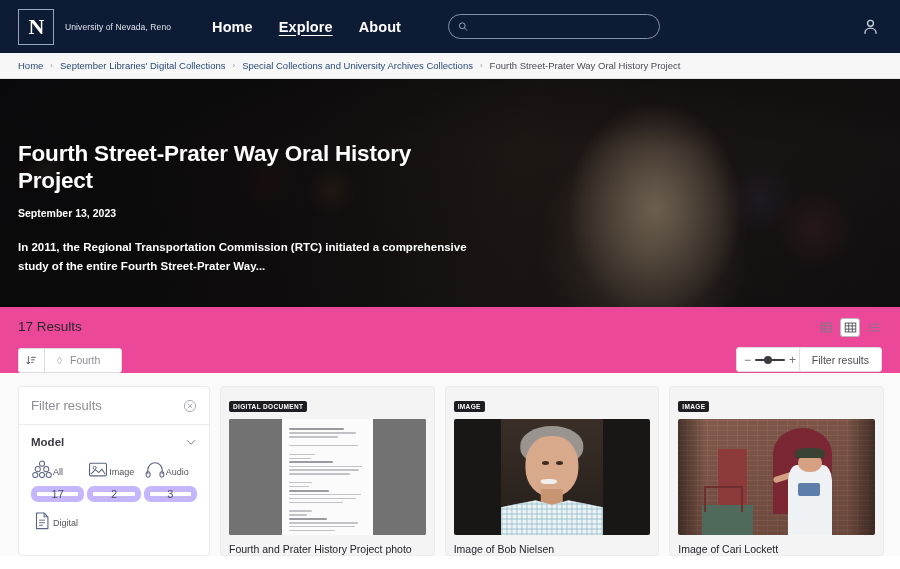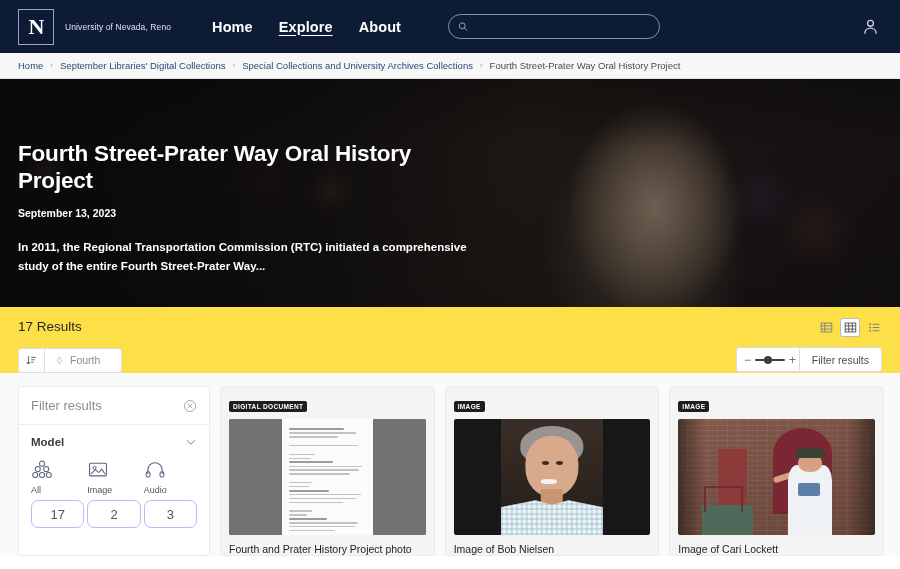--- a/index.html
+++ b/index.html
@@ -127,21 +127,21 @@
   .hero-desc {
     color: #ffffff;
     font-size: 11.5px;
     font-weight: bold;
     line-height: 1.65;
     margin-top: 19px;
     max-width: 452px;
   }
 
   
-  .resultsbar { background: #fde047; padding: 12px 18px 0 18px; position: relative; }
+  .resultsbar { background: #ec4899; padding: 12px 18px 0 18px; position: relative; }
   .results-count { font-size: 13.5px; color: #27272c; }
   .viewmodes {
     position: absolute; right: 16px; top: 11px;
     display: flex; align-items: center; gap: 4px;
   }
   .vm {
     width: 20px; height: 19px;
     display: flex; align-items: center; justify-content: center;
     border: 1px solid transparent;
     border-radius: 3px;
@@ -242,31 +242,31 @@
     cursor: pointer;
     gap: 40px;
   }
   .facet-section-title { font-size: 11.5px; color: #3a3a44; font-weight: bold; }
   .facet-grid {
     display: grid; grid-template-columns: repeat(3,1fr);
     margin-top: 11px;
     row-gap: 0; column-gap: 3px;
   }
   .facet-item {
-    display: flex; flex-direction: column; align-items: flex-start;
+    display: flex; flex-direction: row; align-items: center;
     cursor: pointer;
   }
   .facet-label { font-size: 9px; color: #53535d; margin-top: 4px; }
   .facet-pill {
     margin-top: 5px;
-    height: 28px; width: 100%;
-    border: 1px solid #c4b5fd;
+    height: 16px; width: 100%;
+    border: 6px solid #c4b5fd;
     border-radius: 7px;
     display: flex; align-items: center; justify-content: center;
-    font-size: 13px; color: #4d5260;
+    font-size: 11px; color: #4d5260;
   }
   .facet-row2 { display: grid; grid-template-columns: repeat(3,1fr); column-gap: 3px; margin-top: 8px; }
 
   
   .cards { display: flex; gap: 10px; flex: 1; }
   .card {
     flex: 1;
     background: #f4f4f5;
     border: 1px solid #ebebee;
     border-radius: 4px;
@@ -588,20 +588,32 @@
             <rect x="18.9" y="15" width="4.5" height="6.5" rx="2.2" fill="none" stroke="#5b6480" stroke-width="1.3"></rect>
           </svg>
           <span class="facet-label">Audio</span>
         </div>
 
         <div class="facet-pill">17</div>
         <div class="facet-pill">2</div>
         <div class="facet-pill">3</div>
       </div>
 
+      <div class="facet-row2">
+        <div class="facet-item">
+          <svg width="22" height="22" viewBox="0 0 26 26">
+            <path d="M6.5 3.5 h9 l4.5 4.5 v14 h-13.5 z" fill="none" stroke="#5b6480" stroke-width="1.3" stroke-linejoin="round"></path>
+            <path d="M15.5 3.5 v4.5 h4.5" fill="none" stroke="#5b6480" stroke-width="1.3" stroke-linejoin="round"></path>
+            <line x1="9.5" y1="12" x2="16.5" y2="12" stroke="#5b6480" stroke-width="1.1"></line>
+            <line x1="9.5" y1="15" x2="16.5" y2="15" stroke="#5b6480" stroke-width="1.1"></line>
+            <line x1="9.5" y1="18" x2="14" y2="18" stroke="#5b6480" stroke-width="1.1"></line>
+          </svg>
+          <span class="facet-label">Digital</span>
+        </div>
+      </div>
     </div>
   </div>
 
   <div class="cards">
 
     <div class="card">
       <span class="badge">DIGITAL DOCUMENT</span>
       <div class="thumb doc-thumb">
         <div class="doc-side"></div>
         <div class="doc-page">

